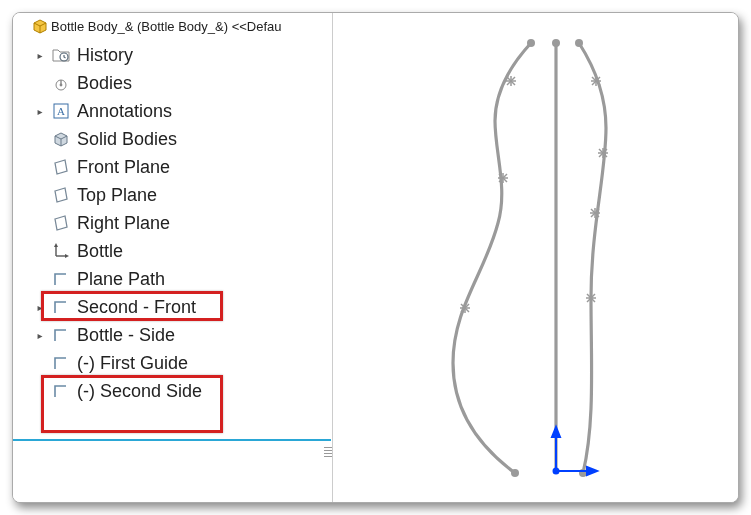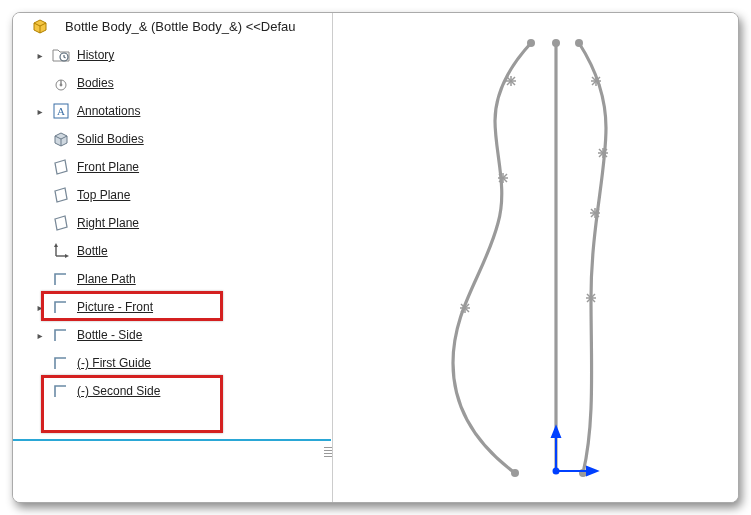--- a/index.html
+++ b/index.html
@@ -26,21 +26,21 @@
     width: 322px;
     height: 100%;
     border-right: 1px solid #ccc;
     background: #fff;
     position: relative;
     overflow: hidden;
   }
   .tree-header {
     display: flex;
     align-items: center;
-    gap: 16px;
+    gap: 2px;
     padding: 4px 6px 4px 18px;
     white-space: nowrap;
     overflow: hidden;
   }
   .tree-header .part-icon {
     width: 18px; height: 18px;
     flex: 0 0 18px;
   }
   .tree-header span.title {
     font-size: 13px;
@@ -67,22 +67,21 @@
     flex: 0 0 10px;
   }
   .tree-item .node-icon {
     width: 20px; height: 20px;
     flex: 0 0 20px;
     display: flex;
     align-items: center;
     justify-content: center;
   }
   .tree-item .label {
-    font-size: 12px;
-    text-decoration: underline;
+    font-size: 18px;
   }
   .highlight-box {
     position: absolute;
     border: 3px solid #d42020;
     pointer-events: none;
     box-shadow: 0 0 2px rgba(0,0,0,0.3);
   }
   .sep-line {
     position: absolute;
     left: 0;
@@ -215,21 +214,21 @@
           </span>
           <span class="label">Plane Path</span>
         </li>
         <li class="tree-item">
           <span class="expander">▸</span>
           <span class="node-icon">
             <svg width="20" height="20" viewBox="0 0 20 20">
         <path d="M4 16 L4 5 L15 5" fill="none" stroke="#6a8aa5" stroke-width="1.6"></path>
             </svg>
           </span>
-          <span class="label">Picture - Front</span>
+          <span class="label">Second - Front</span>
         </li>
         <li class="tree-item">
           <span class="expander">▸</span>
           <span class="node-icon">
             <svg width="20" height="20" viewBox="0 0 20 20">
         <path d="M4 16 L4 5 L15 5" fill="none" stroke="#6a8aa5" stroke-width="1.6"></path>
             </svg>
           </span>
           <span class="label">Bottle - Side</span>
         </li>

